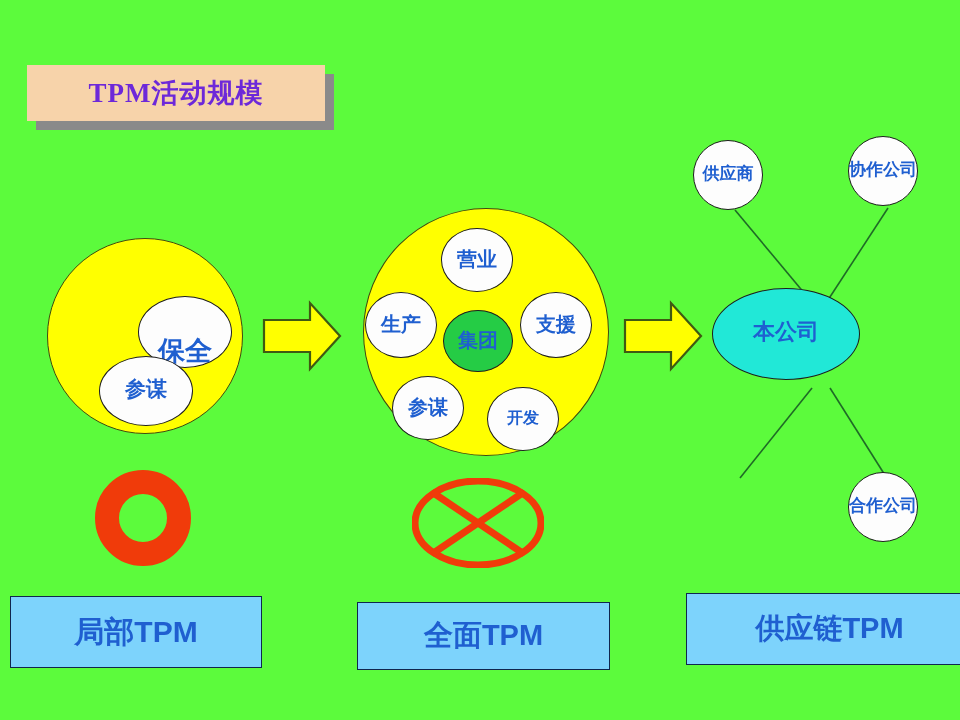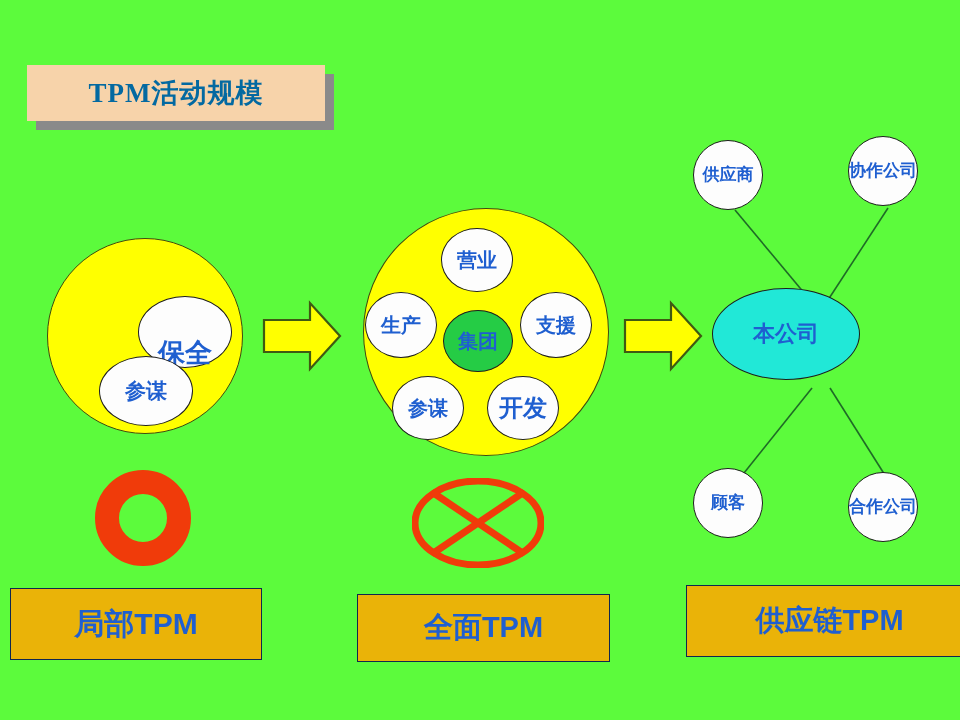--- a/index.html
+++ b/index.html
@@ -35,21 +35,21 @@
     width: 298px; height: 56px;
     background: #f7d3aa;
     display: flex;
     align-items: center;
     justify-content: center;
   }
   #title-text {
     font-family: "Liberation Serif", "DejaVu Serif", serif;
     font-weight: bold;
     font-size: 27px;
-    color: #0369a1;
+    color: #6d28d9;
     letter-spacing: 1px;
     white-space: nowrap;
   }
 
   
   .big-yellow {
     position: absolute;
     border-radius: 50%;
     background: #ffff00;
     border: 1.5px solid #3f4a10;
@@ -59,20 +59,21 @@
     position: absolute;
     border-radius: 50%;
     box-sizing: border-box;
     display: flex;
     align-items: center;
     justify-content: center;
     text-align: center;
     line-height: 1.05;
     font-weight: bold;
     color: #1f5fd0;
+    font-family: Liberation Mono, monospace;
   }
   .bubble.white {
     background: #fdfdfd;
     border: 1.3px solid #1d1d1d;
   }
   .bubble.green {
     background: #25cc45;
     border: 1.3px solid #1d1d1d;
   }
   .bubble.cyan {
@@ -85,21 +86,21 @@
   #g1-zhizao { left: 62px; top: 288px; width: 86px; height: 78px; font-size: 21px; }
   #g1-baoquan { left: 138px; top: 296px; width: 94px; height: 72px; font-size: 27px; align-items: flex-end; }
   #g1-canmou { left: 99px; top: 356px; width: 94px; height: 70px; font-size: 21px; }
 
   
   #g2-outer { left: 363px; top: 208px; width: 246px; height: 248px; }
   #g2-yingye { left: 441px; top: 228px; width: 72px; height: 64px; font-size: 20px; }
   #g2-shengchan { left: 365px; top: 292px; width: 72px; height: 66px; font-size: 20px; }
   #g2-zhiyuan { left: 520px; top: 292px; width: 72px; height: 66px; font-size: 20px; }
   #g2-canmou { left: 392px; top: 376px; width: 72px; height: 64px; font-size: 20px; }
-  #g2-kaifa { left: 487px; top: 376px; width: 72px; height: 64px; font-size: 24px; }
+  #g2-kaifa { left: 487px; top: 387px; width: 72px; height: 64px; font-size: 16px; }
   #g2-jituan { left: 443px; top: 310px; width: 70px; height: 62px; font-size: 20px; }
 
   
   #g3-lines { position: absolute; left: 660px; top: 120px; width: 300px; height: 430px; }
   #g3-center { left: 712px; top: 288px; width: 148px; height: 92px; font-size: 22px; }
   #g3-supplier  { left: 693px; top: 140px; width: 70px; height: 70px; font-size: 17px; }
   #g3-partner   { left: 848px; top: 136px; width: 70px; height: 70px; font-size: 17px; }
   #g3-customer  { left: 693px; top: 468px; width: 70px; height: 70px; font-size: 17px; }
   #g3-alliance  { left: 848px; top: 472px; width: 70px; height: 70px; font-size: 17px; }
 
@@ -117,29 +118,30 @@
   }
   #mark-cross {
     position: absolute;
     left: 412px; top: 478px;
     width: 132px; height: 90px;
   }
 
   
   .label-box {
     position: absolute;
-    background: #eab308;
+    background: #7dd3fc;
     border: 1.8px solid #10264f;
     box-sizing: border-box;
     display: flex;
     align-items: center;
     justify-content: center;
     color: #1f5fd0;
     font-weight: bold;
     white-space: nowrap;
+    margin-top: 8px;
   }
   #label-local  { left: 10px;  top: 588px; width: 252px; height: 72px; font-size: 30px; }
   #label-total  { left: 357px; top: 594px; width: 253px; height: 68px; font-size: 29px; justify-content: center; }
   #label-chain  { left: 686px; top: 585px; width: 287px; height: 72px; font-size: 29px; }
 </style>
 </head>
 <body>
 
 <div id="slide">
 
@@ -193,23 +195,20 @@
 
   <div id="g3-center" class="bubble cyan">
     <span>本公司</span>
   </div>
   <div id="g3-supplier" class="bubble white">
     <span>供应商</span>
   </div>
   <div id="g3-partner" class="bubble white">
     <span>协作公司</span>
   </div>
-  <div id="g3-customer" class="bubble white">
-    <span>顾客</span>
-  </div>
   <div id="g3-alliance" class="bubble white">
     <span>合作公司</span>
   </div>
 
   <div id="mark-circle"></div>
 
   <svg id="mark-cross" viewBox="0 0 132 90">
     <ellipse cx="66" cy="45" rx="63" ry="42" fill="none" stroke="#f03b0a" stroke-width="7"></ellipse>
     <line x1="20" y1="14" x2="112" y2="76" stroke="#f03b0a" stroke-width="7"></line>
     <line x1="112" y1="14" x2="20" y2="76" stroke="#f03b0a" stroke-width="7"></line>

